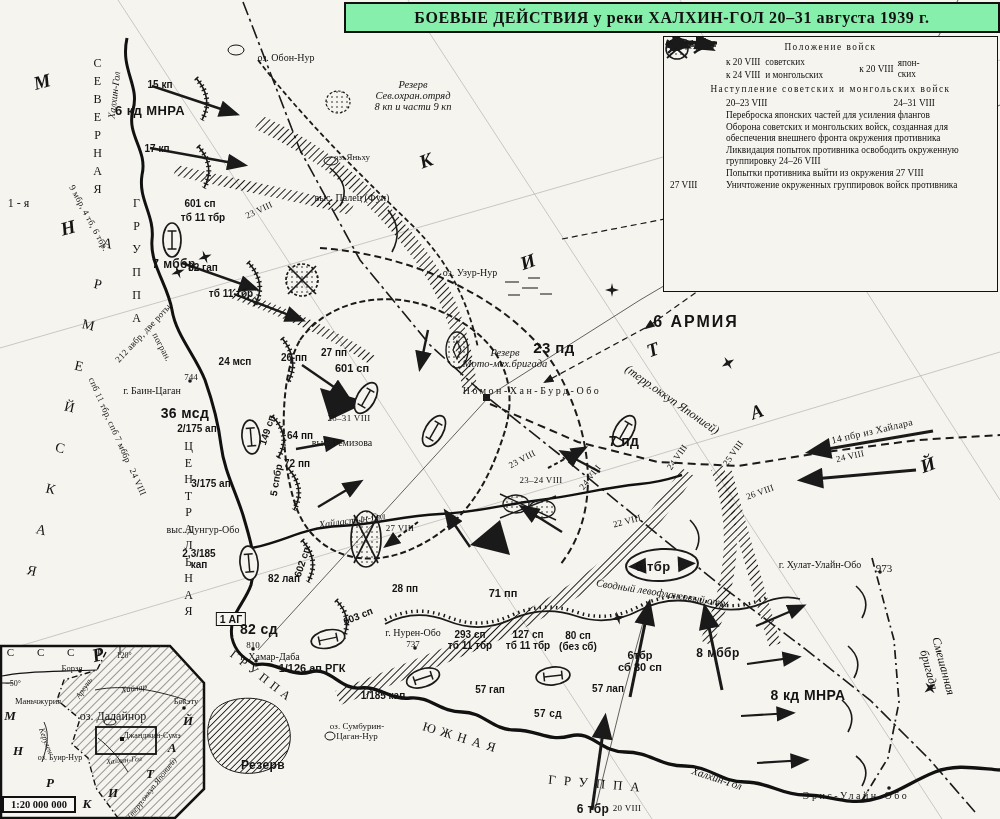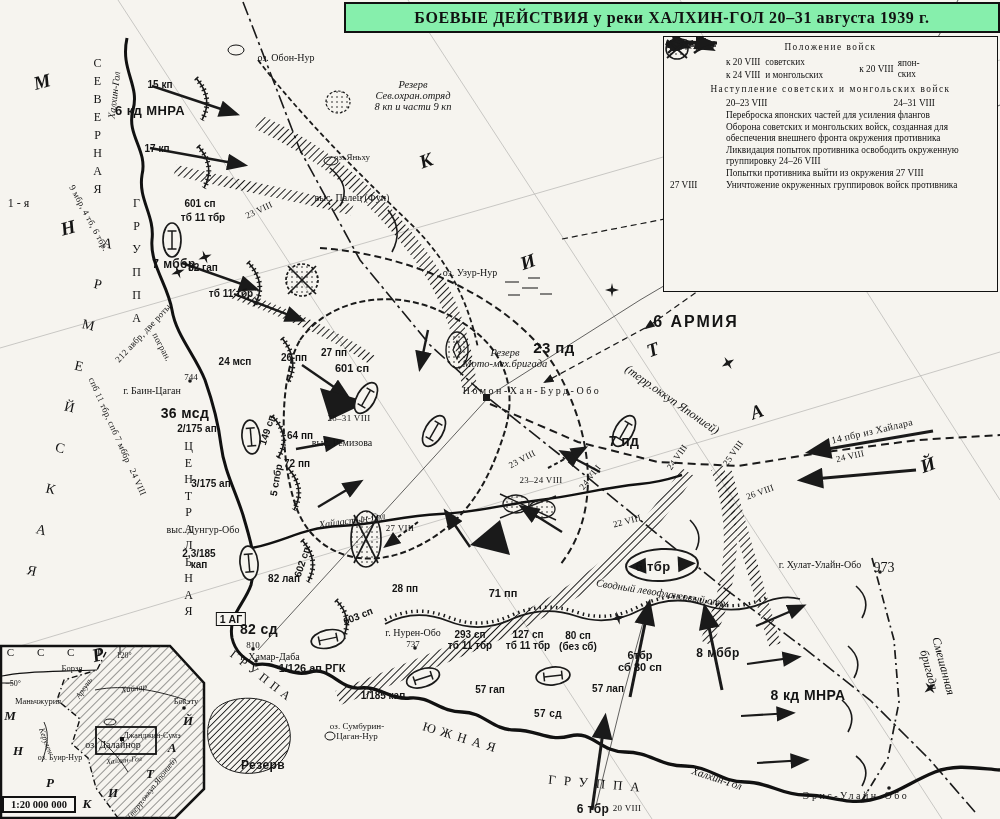--- a/index.html
+++ b/index.html
@@ -480,34 +480,34 @@
       <div class="lbl ub" style="left: 718px; top: 653px; font-size: 12px; transform: translate(-50%, -50%) rotate(0deg);">8 мббр</div>
       <div class="lbl u" style="left: 490px; top: 689px; transform: translate(-50%, -50%) rotate(0deg);">57 гап</div>
       <div class="lbl u" style="left: 608px; top: 688px; transform: translate(-50%, -50%) rotate(0deg);">57 лап</div>
       <div class="lbl ub" style="left: 548px; top: 713px; font-size: 10px; transform: translate(-50%, -50%) rotate(0deg);">57 сд</div>
       <div class="lbl ub" style="left: 593px; top: 809px; font-size: 12px; transform: translate(-50%, -50%) rotate(0deg);">6 тбр</div>
       <div class="lbl d" style="left: 627px; top: 808px; transform: translate(-50%, -50%) rotate(0deg);">20 VIII</div>
       <div class="lbl ub" style="left: 263px; top: 765px; font-size: 12px; transform: translate(-50%, -50%) rotate(0deg);">Резерв</div>
       <div class="lbl t" style="left: 357px; top: 731px; font-size: 9px; transform: translate(-50%, -50%) rotate(0deg);">оз. Сумбурин-
 Цаган-Нур</div>
       <div class="lbl t" style="left: 820px; top: 564px; transform: translate(-50%, -50%) rotate(0deg);">г. Хулат-Улайн-Обо</div>
-      <div class="lbl t" style="left: 884px; top: 568px; font-size: 14px; transform: translate(-50%, -50%) rotate(0deg);">973</div>
+      <div class="lbl t" style="left: 884px; top: 568px; font-size: 11px; transform: translate(-50%, -50%) rotate(0deg);">973</div>
       <div class="lbl ti" style="left: 936px; top: 668px; font-size: 12px; transform: translate(-50%, -50%) rotate(75deg);">Смешанная бригада</div>
       <div class="lbl ub" style="left: 808px; top: 695px; font-size: 14px; transform: translate(-50%, -50%) rotate(0deg);">8 кд МНРА</div>
       <div class="lbl tsp" style="left: 856px; top: 795px; transform: translate(-50%, -50%) rotate(0deg);">Эрис-Улайн-Обо</div>
     </div>
   <div style="position:absolute;left:0;top:0;width:1000px;height:819px;pointer-events:none;">
       <div class="lbl grp" style="left: 60px; top: 652px; font-size: 11px; letter-spacing: 10px; transform: translate(-50%, -50%) rotate(0deg);">С  С  С  Р</div>
       <div class="lbl t" style="left: 124px; top: 655px; font-size: 8px; transform: translate(-50%, -50%) rotate(0deg);">120°</div>
       <div class="lbl t" style="left: 72px; top: 668px; font-size: 8.5px; transform: translate(-50%, -50%) rotate(0deg);">Борзя</div>
       <div class="lbl t" style="left: 13px; top: 683px; font-size: 8px; transform: translate(-50%, -50%) rotate(0deg);">−50°</div>
       <div class="lbl t" style="left: 38px; top: 701px; font-size: 8.5px; transform: translate(-50%, -50%) rotate(0deg);">Маньчжурия</div>
       <div class="lbl ti" style="left: 134px; top: 688px; font-size: 8.5px; transform: translate(-50%, -50%) rotate(-8deg);">Хайлар</div>
       <div class="lbl t" style="left: 186px; top: 701px; font-size: 8.5px; transform: translate(-50%, -50%) rotate(0deg);">Бокэту</div>
-      <div class="lbl t" style="left: 113px; top: 744px; font-size: 10px; transform: translate(-50%, -50%) rotate(0deg);">оз. Далайнор</div>
+      <div class="lbl t" style="left: 113px; top: 716px; font-size: 12px; transform: translate(-50%, -50%) rotate(0deg);">оз. Далайнор</div>
       <div class="lbl t" style="left: 152px; top: 735px; font-size: 8px; transform: translate(-50%, -50%) rotate(0deg);">Джанджин-Сумэ</div>
       <div class="lbl t" style="left: 60px; top: 757px; font-size: 8px; transform: translate(-50%, -50%) rotate(0deg);">оз. Буир-Нур</div>
       <div class="lbl ti" style="left: 124px; top: 760px; font-size: 7.5px; transform: translate(-50%, -50%) rotate(-5deg);">Халхин-Гол</div>
       <div class="lbl ti" style="left: 46px; top: 741px; font-size: 8px; transform: translate(-50%, -50%) rotate(70deg);">Керулен</div>
       <div class="lbl ti" style="left: 84px; top: 688px; font-size: 8px; transform: translate(-50%, -50%) rotate(-55deg);">Аргунь</div>
       <div class="lbl bl" style="left: 10px; top: 716px; font-size: 13px; transform: translate(-50%, -50%) rotate(0deg);">М</div>
       <div class="lbl bl" style="left: 18px; top: 751px; font-size: 13px; transform: translate(-50%, -50%) rotate(0deg);">Н</div>
       <div class="lbl bl" style="left: 50px; top: 783px; font-size: 13px; transform: translate(-50%, -50%) rotate(0deg);">Р</div>
       <div class="lbl bl" style="left: 87px; top: 804px; font-size: 13px; transform: translate(-50%, -50%) rotate(0deg);">К</div>
       <div class="lbl bl" style="left: 113px; top: 793px; font-size: 13px; transform: translate(-50%, -50%) rotate(0deg);">И</div>

